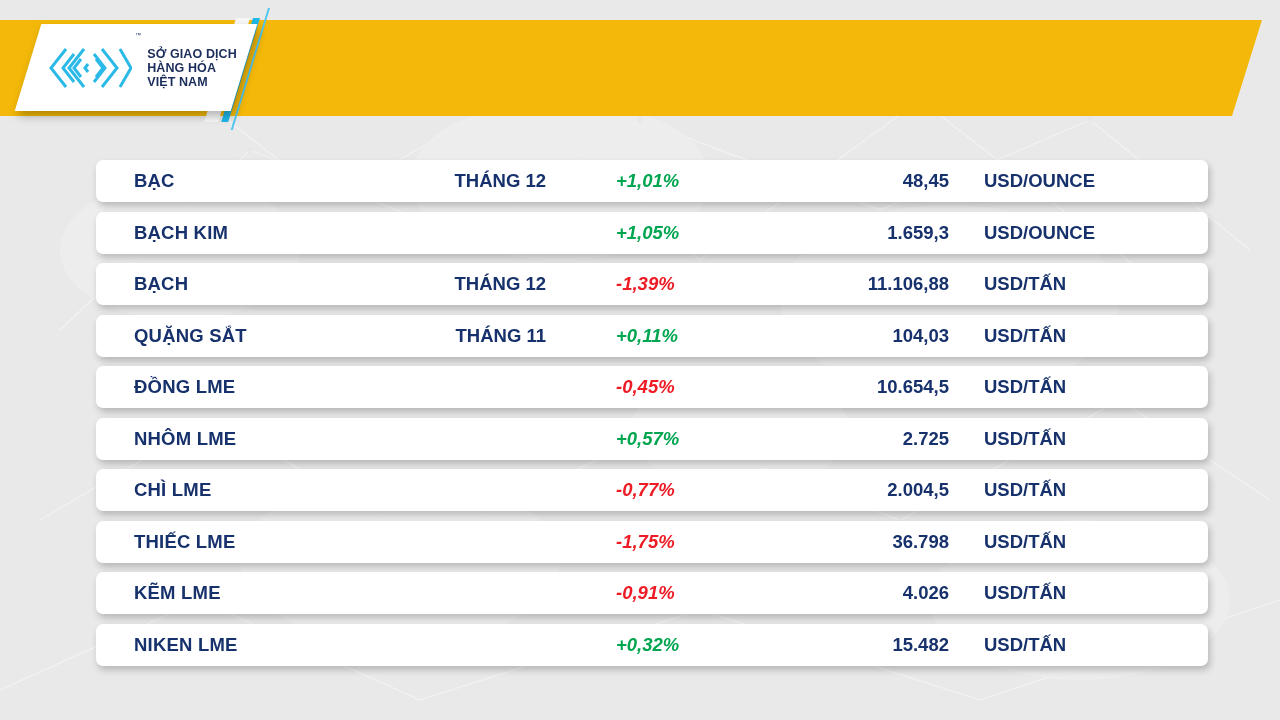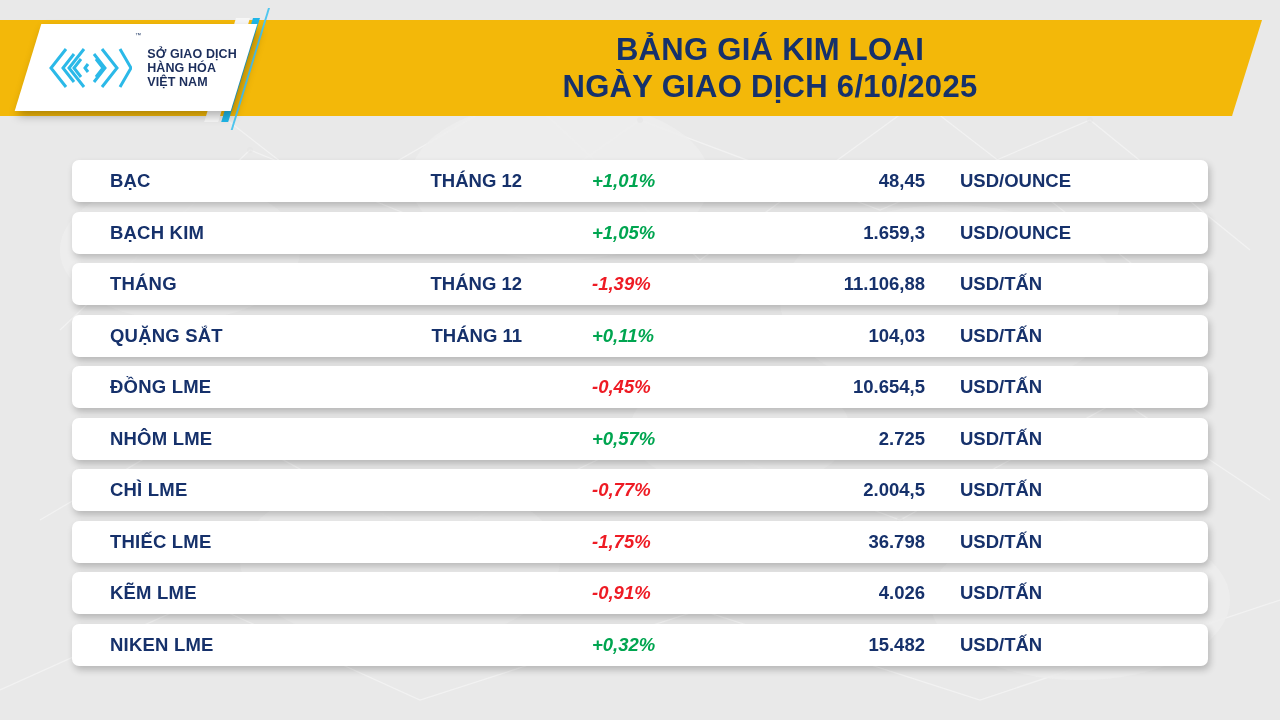--- a/index.html
+++ b/index.html
@@ -151,20 +151,21 @@
 
   .row {
     position: relative;
     height: 42px;
     background: #ffffff;
     border-radius: 7px;
     box-shadow: 2px 4px 7px rgba(0,0,0,.22);
     display: flex;
     align-items: center;
     margin-bottom: 9.5px;
+    margin-left: 24px;
   }
 
   .c-name {
     position: absolute;
     left: 38px;
     color: #16316b;
     font-weight: bold;
     font-size: 18.5px;
     letter-spacing: .2px;
     white-space: nowrap;
@@ -278,42 +279,38 @@
         </svg>
         <span class="logo-tm">™</span>
         <div class="logo-words">
           <span>SỞ GIAO DỊCH</span>
           <span>HÀNG HÓA</span>
           <span>VIỆT NAM</span>
         </div>
       </div>
     </div>
 
-    <div class="title-block">
-      <div class="title-line">BẢNG GIÁ KIM LOẠI</div>
-      <div class="title-line">NGÀY GIAO DỊCH 6/10/2025</div>
-    </div>
   </div>
 
   <div class="table" id="price-table">
       <div class="row">
         <span class="c-name">BẠC</span>
         <span class="c-month">THÁNG 12</span>
         <span class="c-change up">+1,01%</span>
         <span class="c-price">48,45</span>
         <span class="c-unit">USD/OUNCE</span>
       </div>
       <div class="row">
         <span class="c-name">BẠCH KIM</span>
         <span class="c-change up">+1,05%</span>
         <span class="c-price">1.659,3</span>
         <span class="c-unit">USD/OUNCE</span>
       </div>
       <div class="row">
-        <span class="c-name">THÁNG</span>
+        <span class="c-name">BẠCH</span>
         <span class="c-month">THÁNG 12</span>
         <span class="c-change down">-1,39%</span>
         <span class="c-price">11.106,88</span>
         <span class="c-unit">USD/TẤN</span>
       </div>
       <div class="row">
         <span class="c-name">QUẶNG SẮT</span>
         <span class="c-month">THÁNG 11</span>
         <span class="c-change up">+0,11%</span>
         <span class="c-price">104,03</span>

